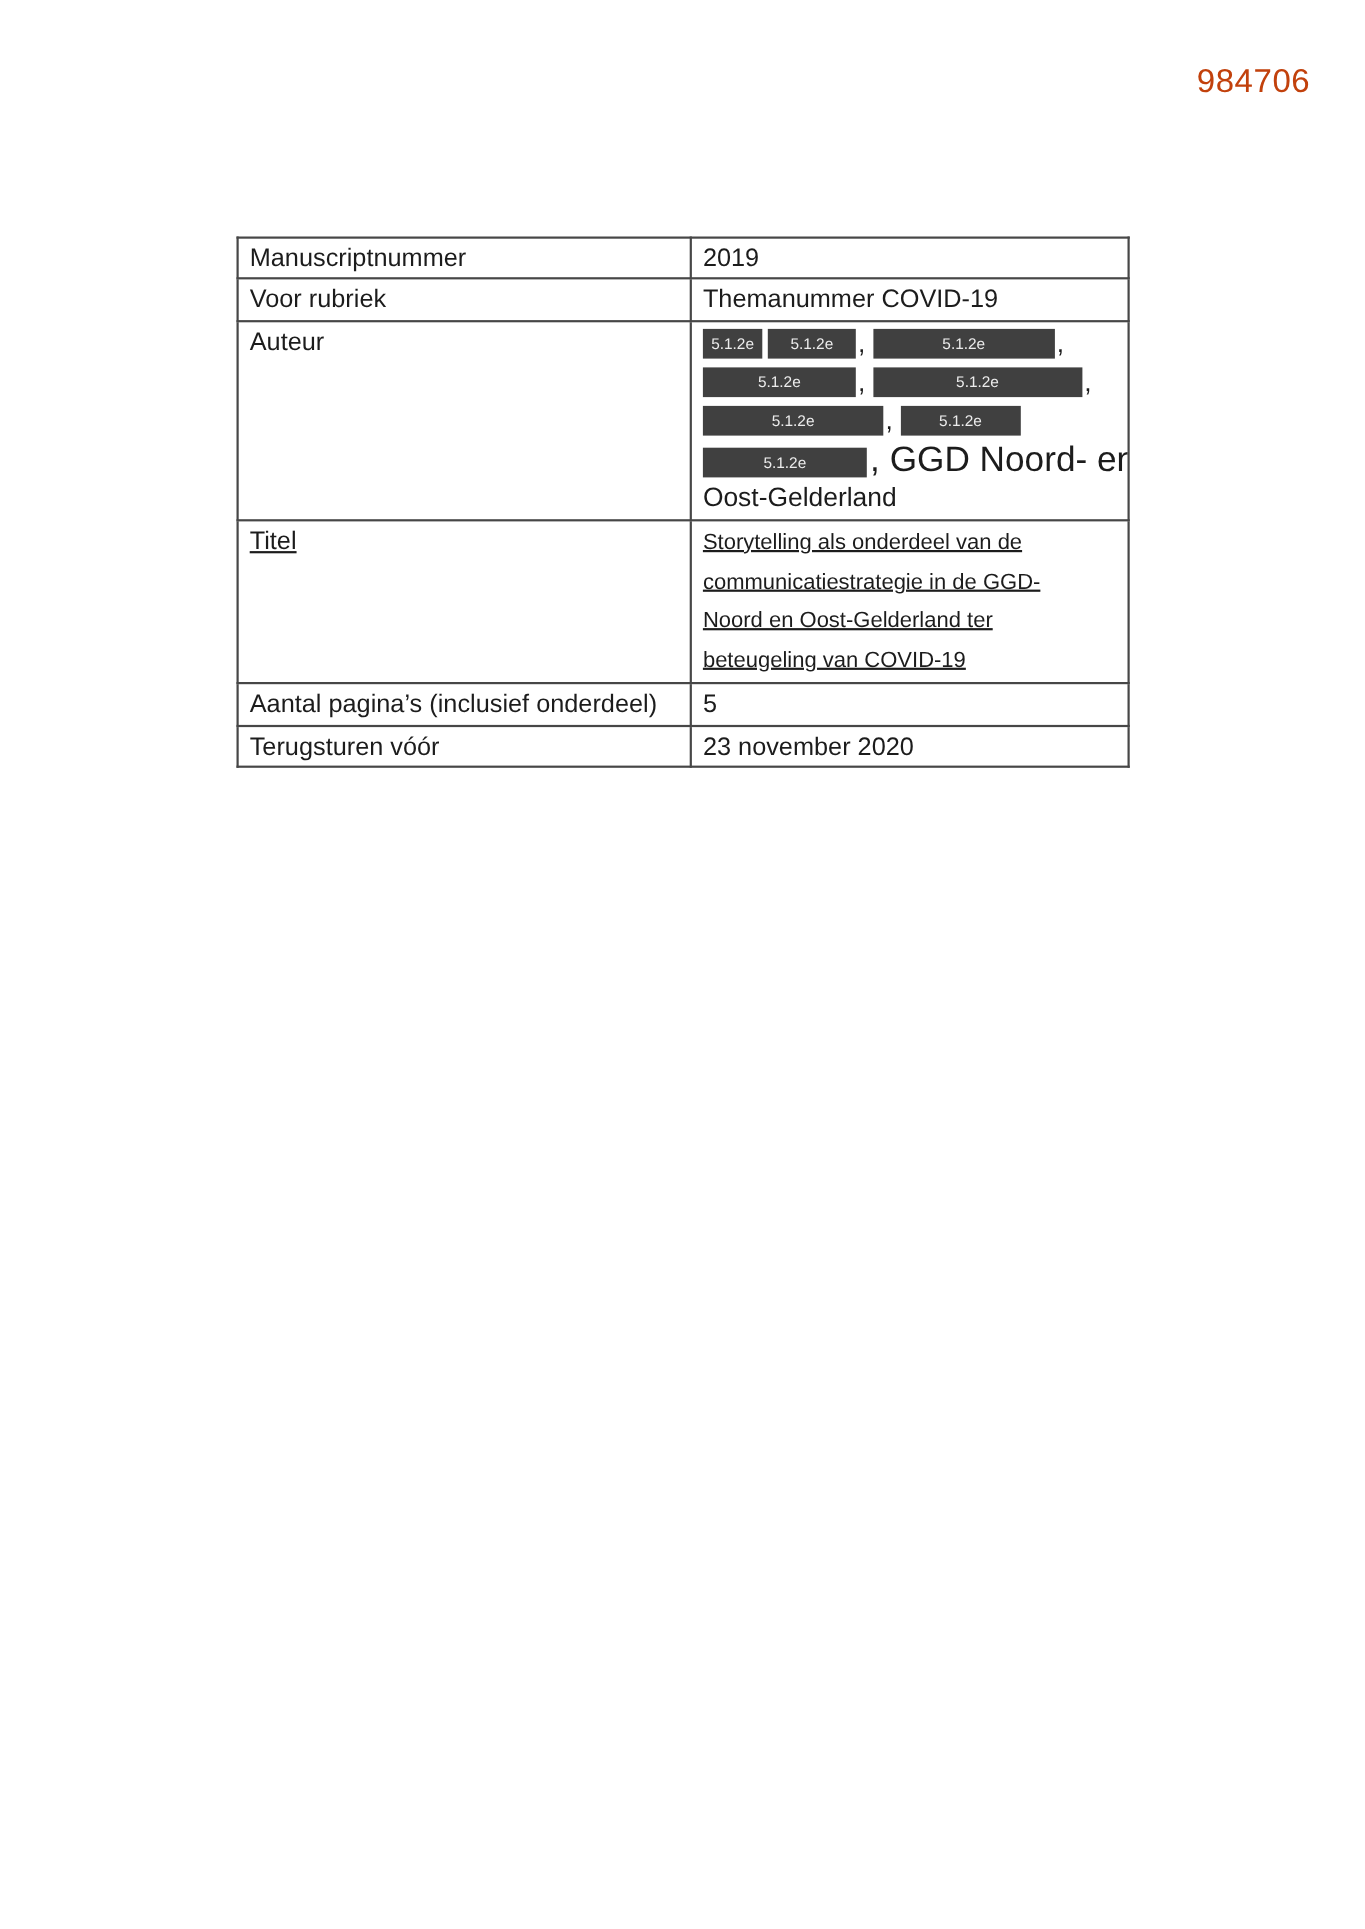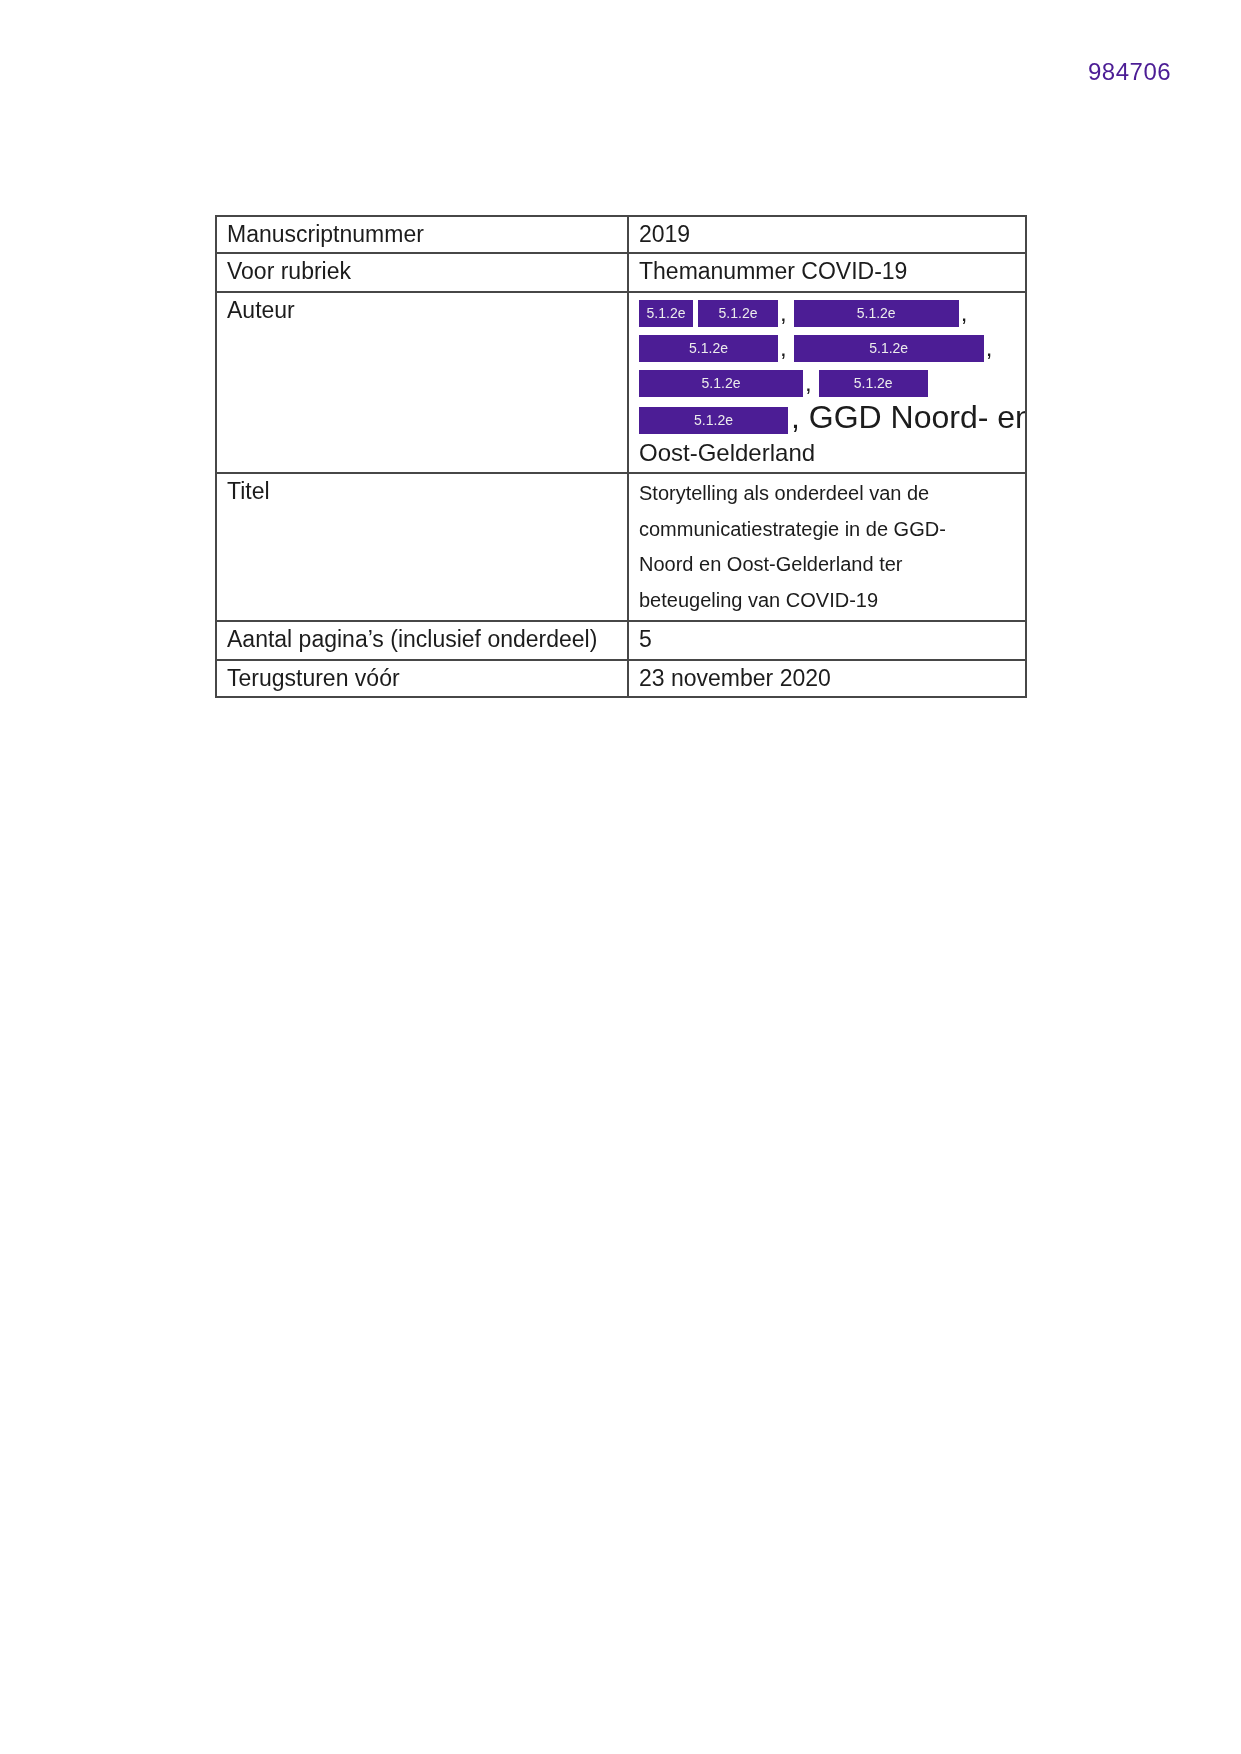--- a/index.html
+++ b/index.html
@@ -12,22 +12,22 @@
     position: relative;
     width: 1241px;
     height: 1754px;
     background: #ffffff;
     overflow: hidden;
   }
   .page-number {
     position: absolute;
     left: 1088px;
     top: 58px;
-    font-size: 24px;
-    color: #4c1d95;
+    font-size: 30px;
+    color: #c2410c;
     letter-spacing: 0.5px;
   }
   table.meta {
     position: absolute;
     left: 215px;
     top: 215px;
     width: 766px;
     border-collapse: collapse;
     table-layout: fixed;
   }
@@ -43,35 +43,35 @@
   td.label-cell {
     width: 390px;
     padding: 2px 6px;
     white-space: nowrap;
     border-radius: 13px;
   }
   td.value-cell { width: 376px; }
   tr.r-single td { height: 31px; }
   tr.r-voor td { height: 33px; }
   tr.r-auteur td { height: 173px; }
-  tr.r-titel td { height: 138px; }
+  tr.r-titel td { height: 138px; text-decoration: underline; }
   .cell-line {
     line-height: 35px;
     height: 35px;
     white-space: nowrap;
     font-size: 24px;
   }
   .titel-line {
     line-height: 35.5px;
     white-space: nowrap;
     font-size: 20px;
   }
   .rbox {
     display: inline-block;
-    background: #4c1d95;
+    background: #404040;
     height: 27px;
     line-height: 27px;
     text-align: center;
     color: #ececec;
     font-size: 14px;
     vertical-align: middle;
     margin-top: -3px;
   }
   .comma {
     font-size: 24px;

